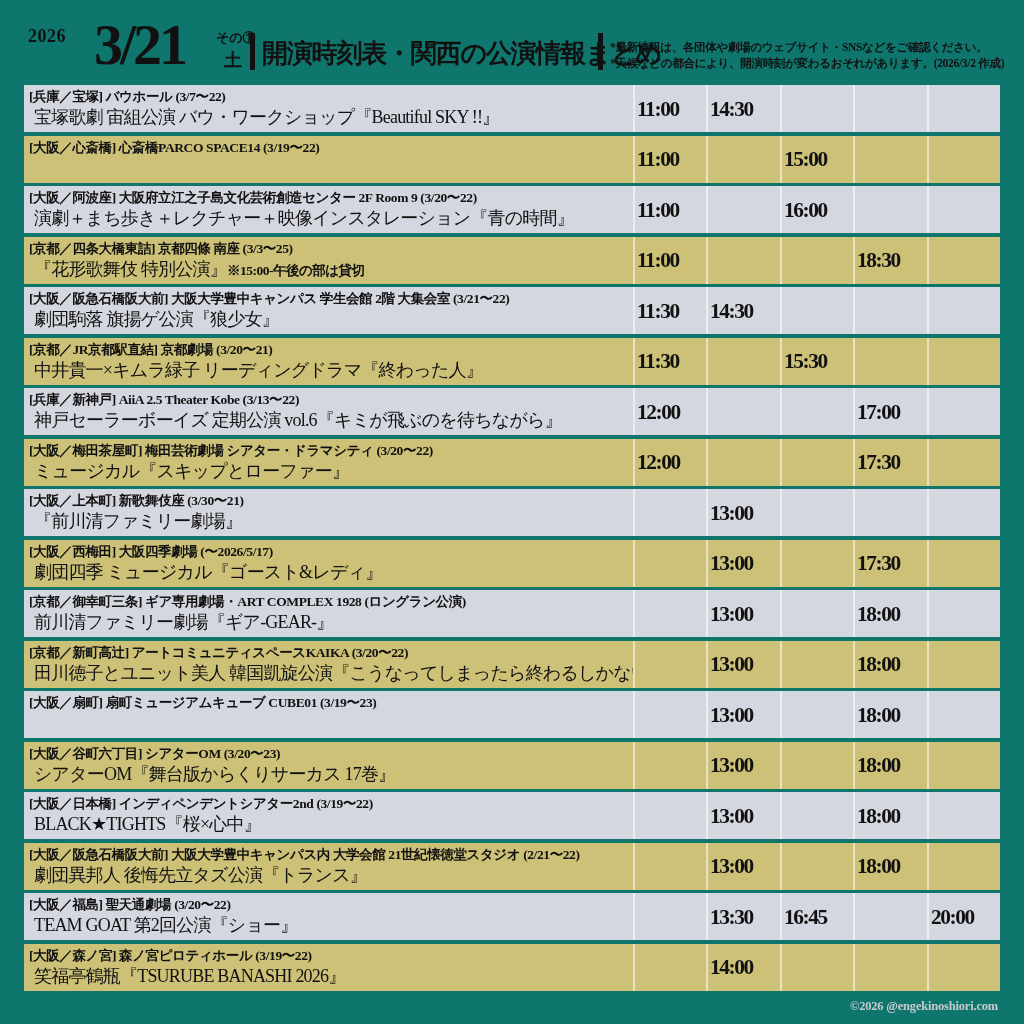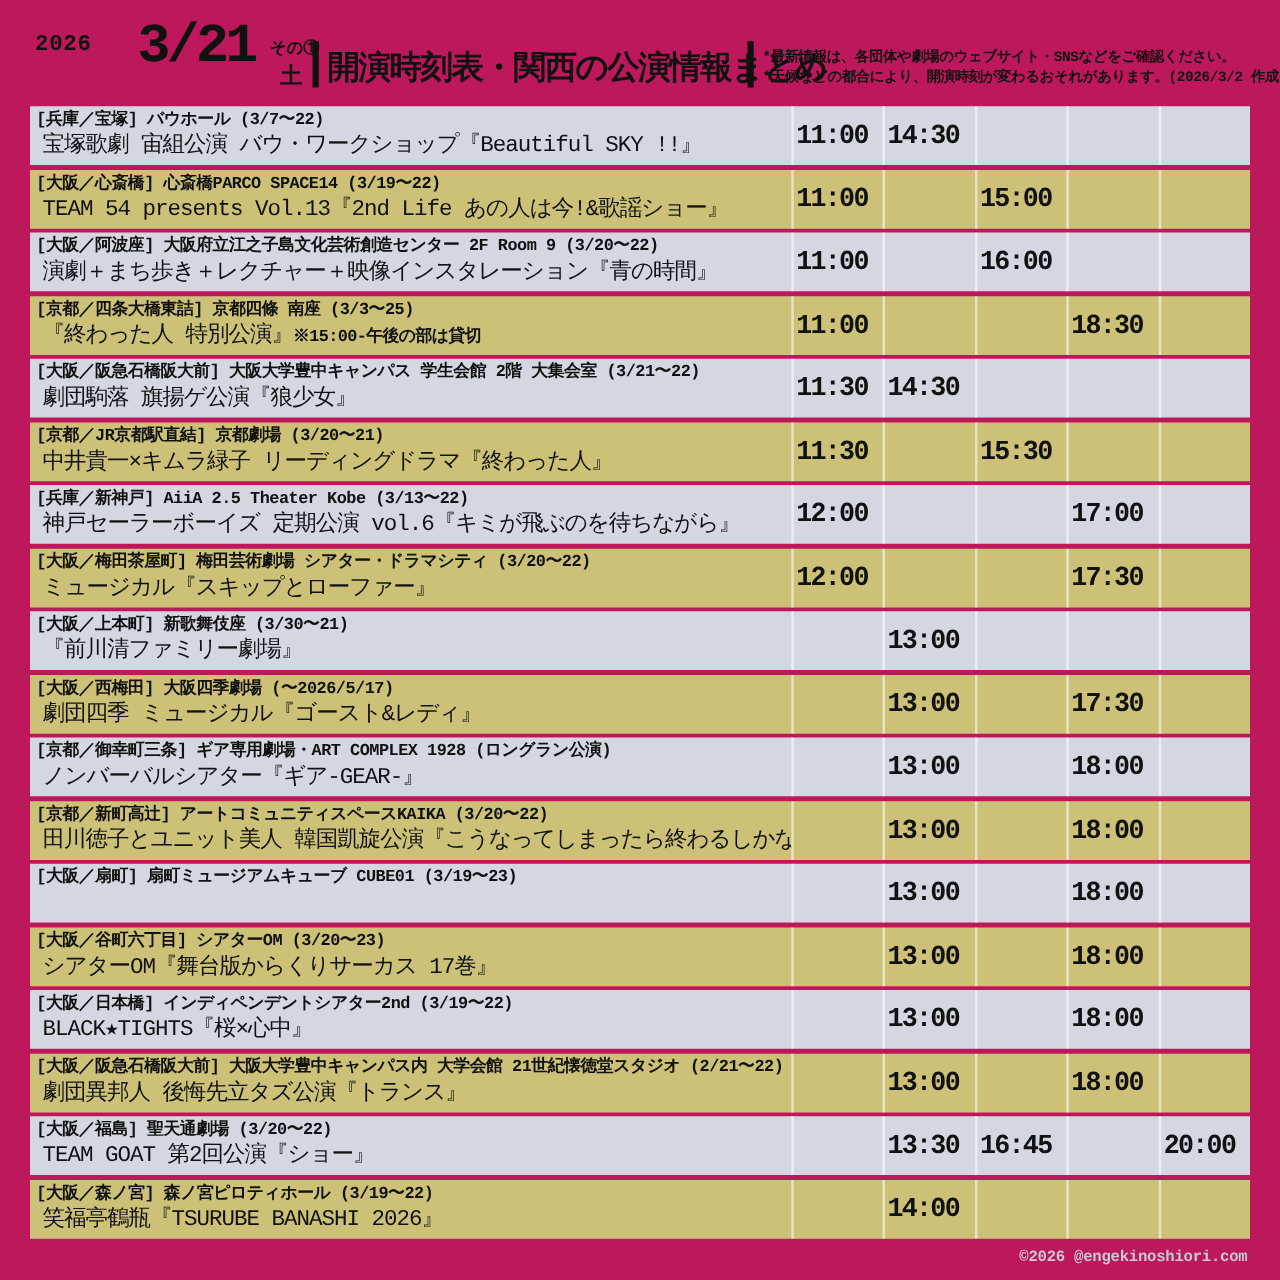--- a/index.html
+++ b/index.html
@@ -1,23 +1,23 @@
 <!DOCTYPE html>
 <html style="--row-gray: #d5d7e0; --row-khaki: #ccc177;"><head>
 <meta charset="utf-8">
 <style>
   html,body { margin:0; padding:0; background:#ffffff; }
   .page {
-    position:relative; width:1024px; height:1024px; background:#be185d;
-    font-family:Liberation Mono, monospace; color:#111; overflow:hidden;
+    position:relative; width:1024px; height:1024px; background:#0f766e;
+    font-family:Liberation Serif, serif; color:#111; overflow:hidden;
   }
   
   .hdr { position:absolute; left:0; top:0; width:1024px; height:85px; }
   .year { position:absolute; left:28px; top:26px; font-size:18px; font-weight:800; letter-spacing:0.5px; }
-  .bigdate { position:absolute; left:94px; top:16px; font-size:44px; font-weight:900; letter-spacing:-3px; line-height:1;margin-left:16px; }
+  .bigdate { position:absolute; left:94px; top:16px; font-size:58px; font-weight:900; letter-spacing:-3px; line-height:1; }
   .part { position:absolute; left:216px; top:29px; font-size:13px; font-weight:800; }
   .dow { position:absolute; left:224px; top:48px; font-size:18px; font-weight:800; }
   .vbar { position:absolute; top:33px; width:5px; height:37px; background:#111; }
   .vbar.b1 { left:250px; }
   .vbar.b2 { left:598px; }
   .main-title { position:absolute; left:262px; top:36px; font-size:26px; font-weight:900; letter-spacing:-1.2px; white-space:nowrap; }
   .notes { position:absolute; left:610px; top:39px; font-size:11.5px; font-weight:700; line-height:16px; letter-spacing:-0.3px; white-space:nowrap; }
   
   .table { position:absolute; left:24px; top:85px; width:976px; }
   .row { display:flex; height:47px; margin-bottom:3.5px; }
@@ -73,21 +73,20 @@
           </div>
       <div class="tcell">
             <span></span>
           </div>
     </div>
   </div>
 
   <div class="row b">
     <div class="info">
       <div class="venue">[大阪／心斎橋] 心斎橋PARCO SPACE14 (3/19〜22)</div>
-      <div class="title"><span class="t">TEAM 54 presents Vol.13『2nd Life あの人は今!&amp;歌謡ショー』</span><span class="note"></span></div>
     </div>
     <div class="times">
       <div class="tcell">
             <span>11:00</span>
           </div>
       <div class="tcell">
             <span></span>
           </div>
       <div class="tcell">
             <span>15:00</span>
@@ -121,21 +120,21 @@
           </div>
       <div class="tcell">
             <span></span>
           </div>
     </div>
   </div>
 
   <div class="row b">
     <div class="info">
       <div class="venue">[京都／四条大橋東詰] 京都四條 南座 (3/3〜25)</div>
-      <div class="title"><span class="t">『終わった人 特別公演』</span><span class="note">※15:00-午後の部は貸切</span></div>
+      <div class="title"><span class="t">『花形歌舞伎 特別公演』</span><span class="note">※15:00-午後の部は貸切</span></div>
     </div>
     <div class="times">
       <div class="tcell">
             <span>11:00</span>
           </div>
       <div class="tcell">
             <span></span>
           </div>
       <div class="tcell">
             <span></span>
@@ -289,21 +288,21 @@
           </div>
       <div class="tcell">
             <span></span>
           </div>
     </div>
   </div>
 
   <div class="row a">
     <div class="info">
       <div class="venue">[京都／御幸町三条] ギア専用劇場・ART COMPLEX 1928 (ロングラン公演)</div>
-      <div class="title"><span class="t">ノンバーバルシアター『ギア-GEAR-』</span><span class="note"></span></div>
+      <div class="title"><span class="t">前川清ファミリー劇場『ギア-GEAR-』</span><span class="note"></span></div>
     </div>
     <div class="times">
       <div class="tcell">
             <span></span>
           </div>
       <div class="tcell">
             <span>13:00</span>
           </div>
       <div class="tcell">
             <span></span>

